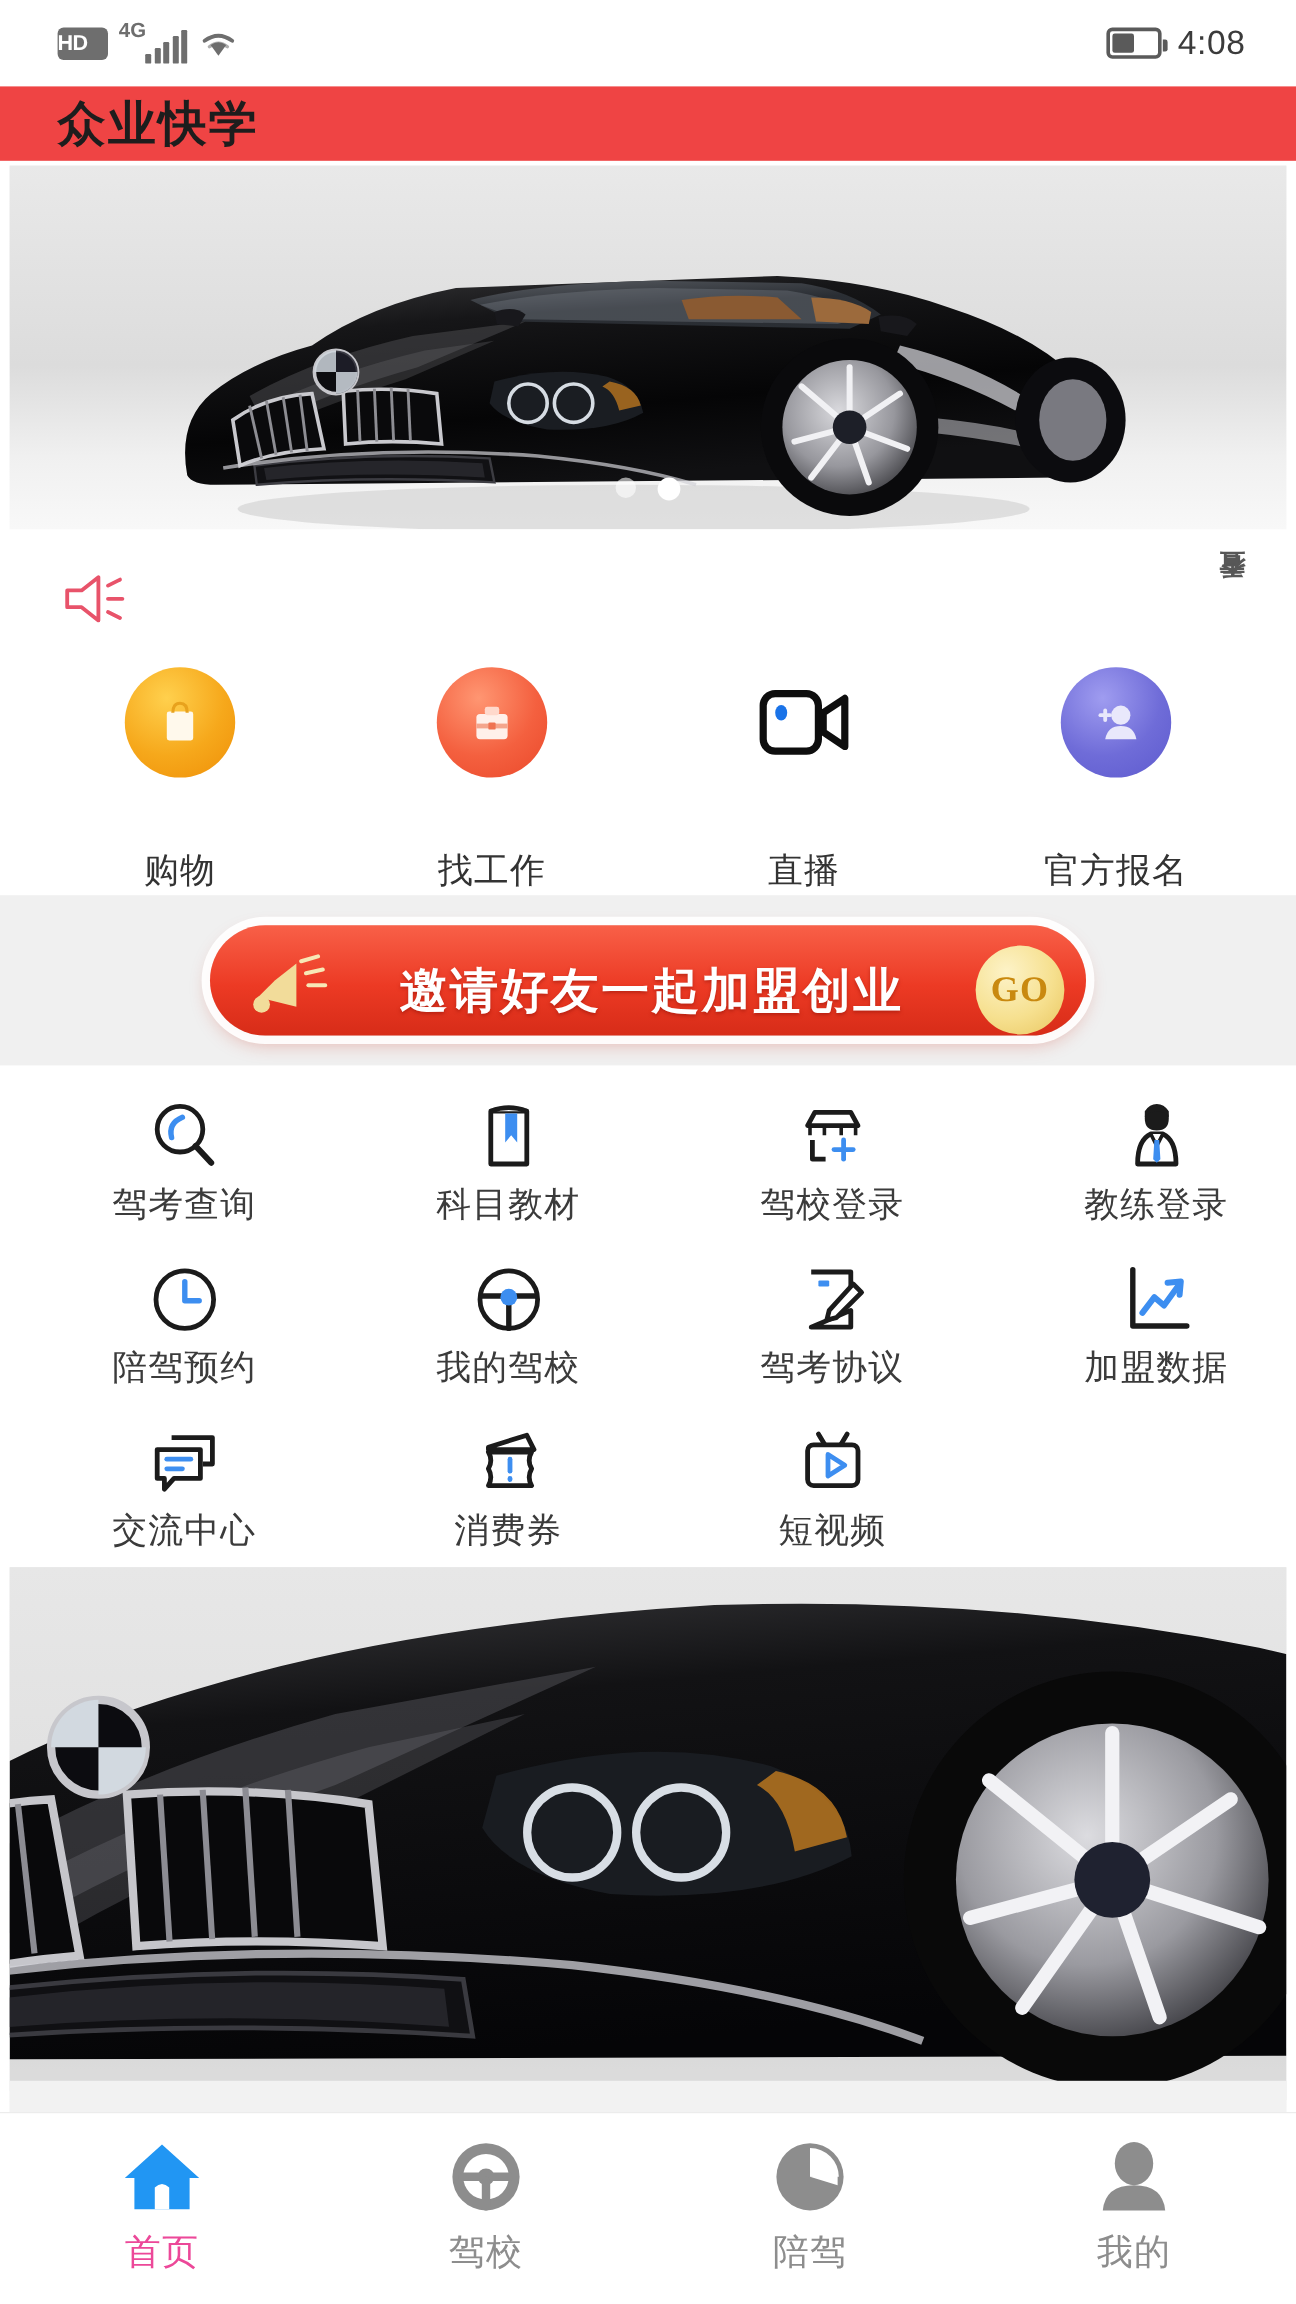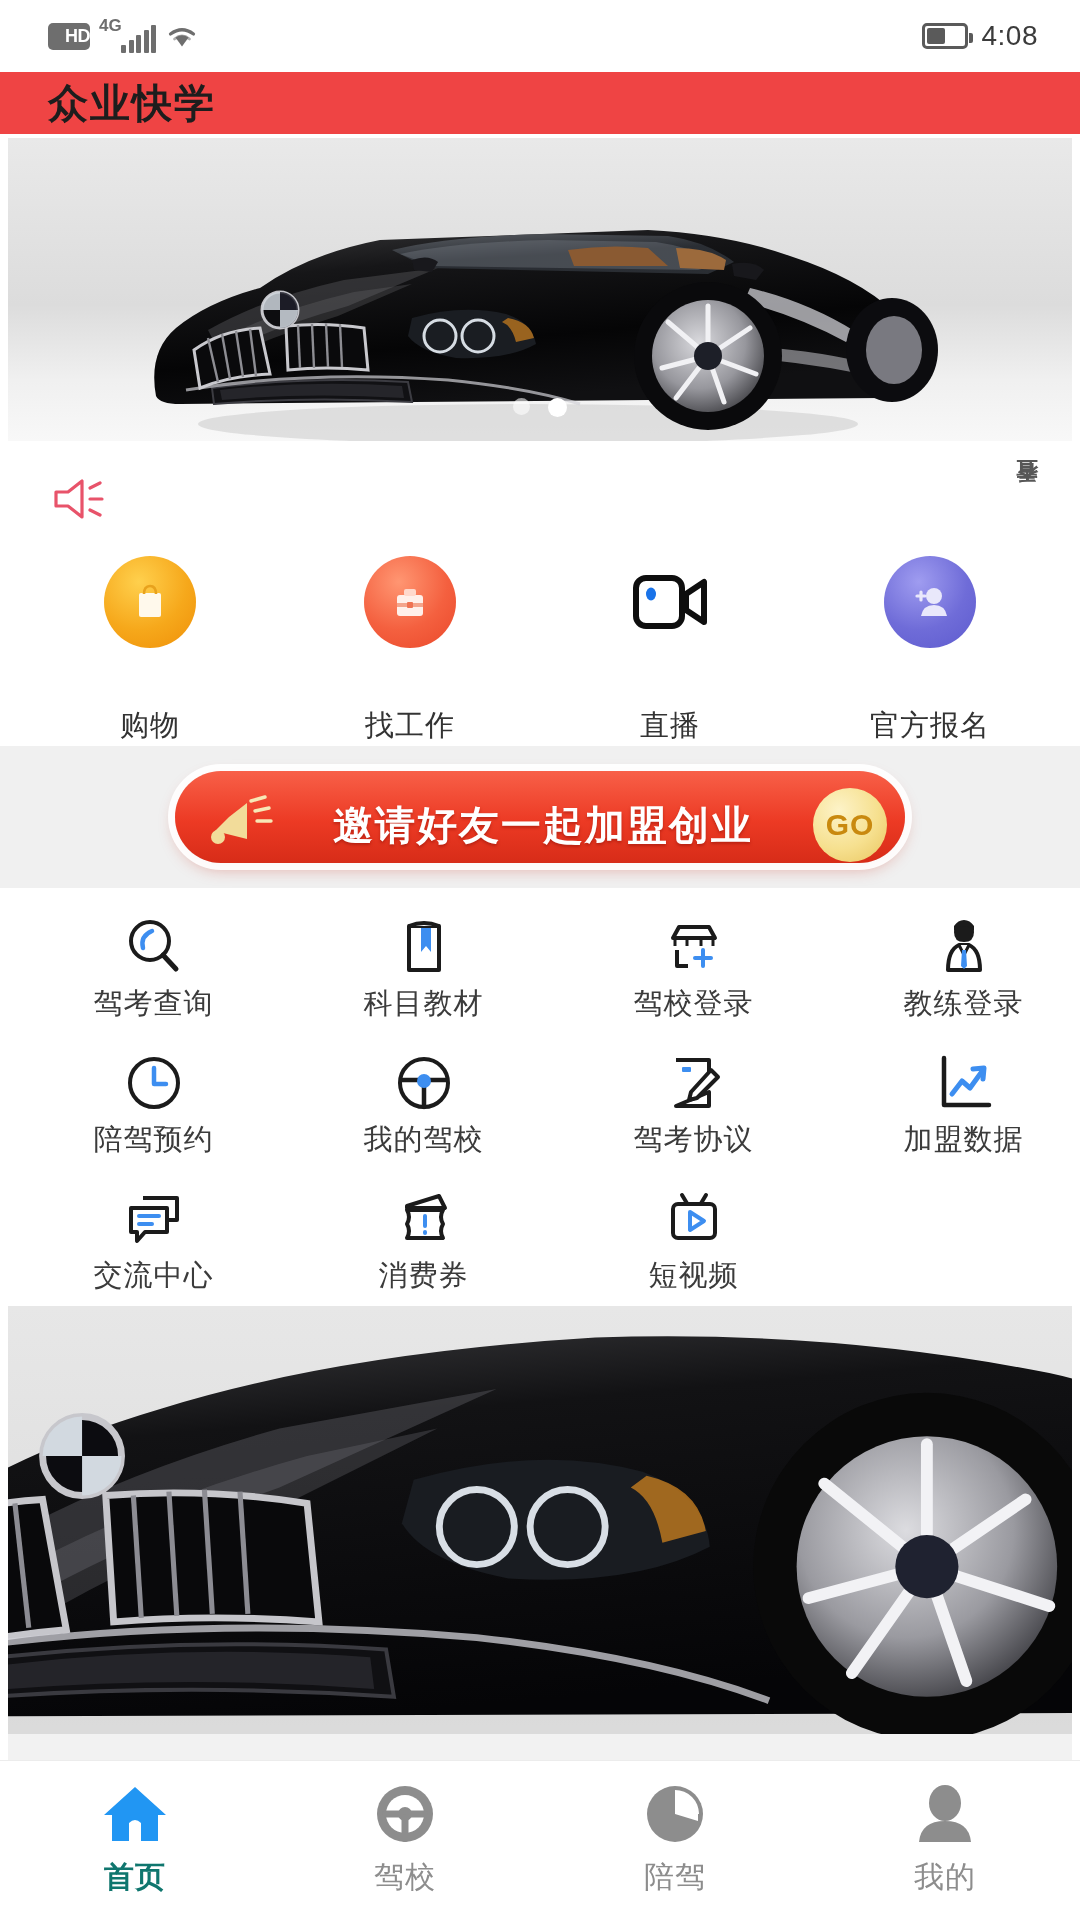--- a/index.html
+++ b/index.html
@@ -32,21 +32,21 @@
   .sb-left { display: flex; align-items: center; gap: 9px; }
   .sb-right { display: flex; align-items: center; gap: 14px; }
   .hd-badge {
     width: 42px; height: 27px;
     border-radius: 5px;
     background: #6e6e6e;
     color: #ffffff;
     font-size: 18px;
     font-weight: bold;
     line-height: 27px;
-    text-align: right;
+    text-align: left;
     letter-spacing: -0.5px;
   }
   .net-wrap { position: relative; display: flex; align-items: flex-end; height: 34px; }
   .net-label {
     position: absolute;
     top: -3px; left: 0;
     font-size: 17px;
     color: #6e6e6e;
     font-weight: 700;
   }
@@ -190,20 +190,21 @@
     width: 730px;
     height: 92px;
     border-radius: 46px;
     background: linear-gradient(180deg, #f5插 0%, #ef3b27 100%);
     background: linear-gradient(180deg, #f86048 0%, #ec3a24 55%, #d72c18 100%);
     box-shadow: 0 0 0 7px rgba(255,255,255,0.92), 0 6px 16px rgba(200,40,20,0.35);
     display: flex;
     align-items: center;
     padding: 16px 18px 0 30px;
     gap: 10px;
+    font-family: Liberation Serif, serif;
   }
   .inv-horn { width: 68px; height: 60px; flex: 0 0 68px; }
   .inv-text {
     flex: 1;
     font-size: 40px;
     font-weight: 700;
     color: #ffffff;
     letter-spacing: 2px;
     text-shadow: 0 2px 3px rgba(150,20,10,0.55);
     text-align: center;
@@ -273,21 +274,21 @@
   }
   .tab {
     flex: 1;
     display: flex;
     flex-direction: column;
     align-items: center;
     gap: 8px;
   }
   .tab-icon { width: 70px; height: 70px; display: flex; align-items: center; justify-content: center; }
   .tab-label { font-size: 30px; color: #8d8d8d; letter-spacing: 1px; }
-  .tab.active .tab-label { color: #0f766e; font-weight: bold; }
+  .tab.active .tab-label { color: #ec4899; }
 </style>
 </head>
 <body>
 
 <div id="app">
 
   <div class="statusbar">
     <div class="sb-left">
       <div class="hd-badge">HD</div>
       <div class="net-wrap">

